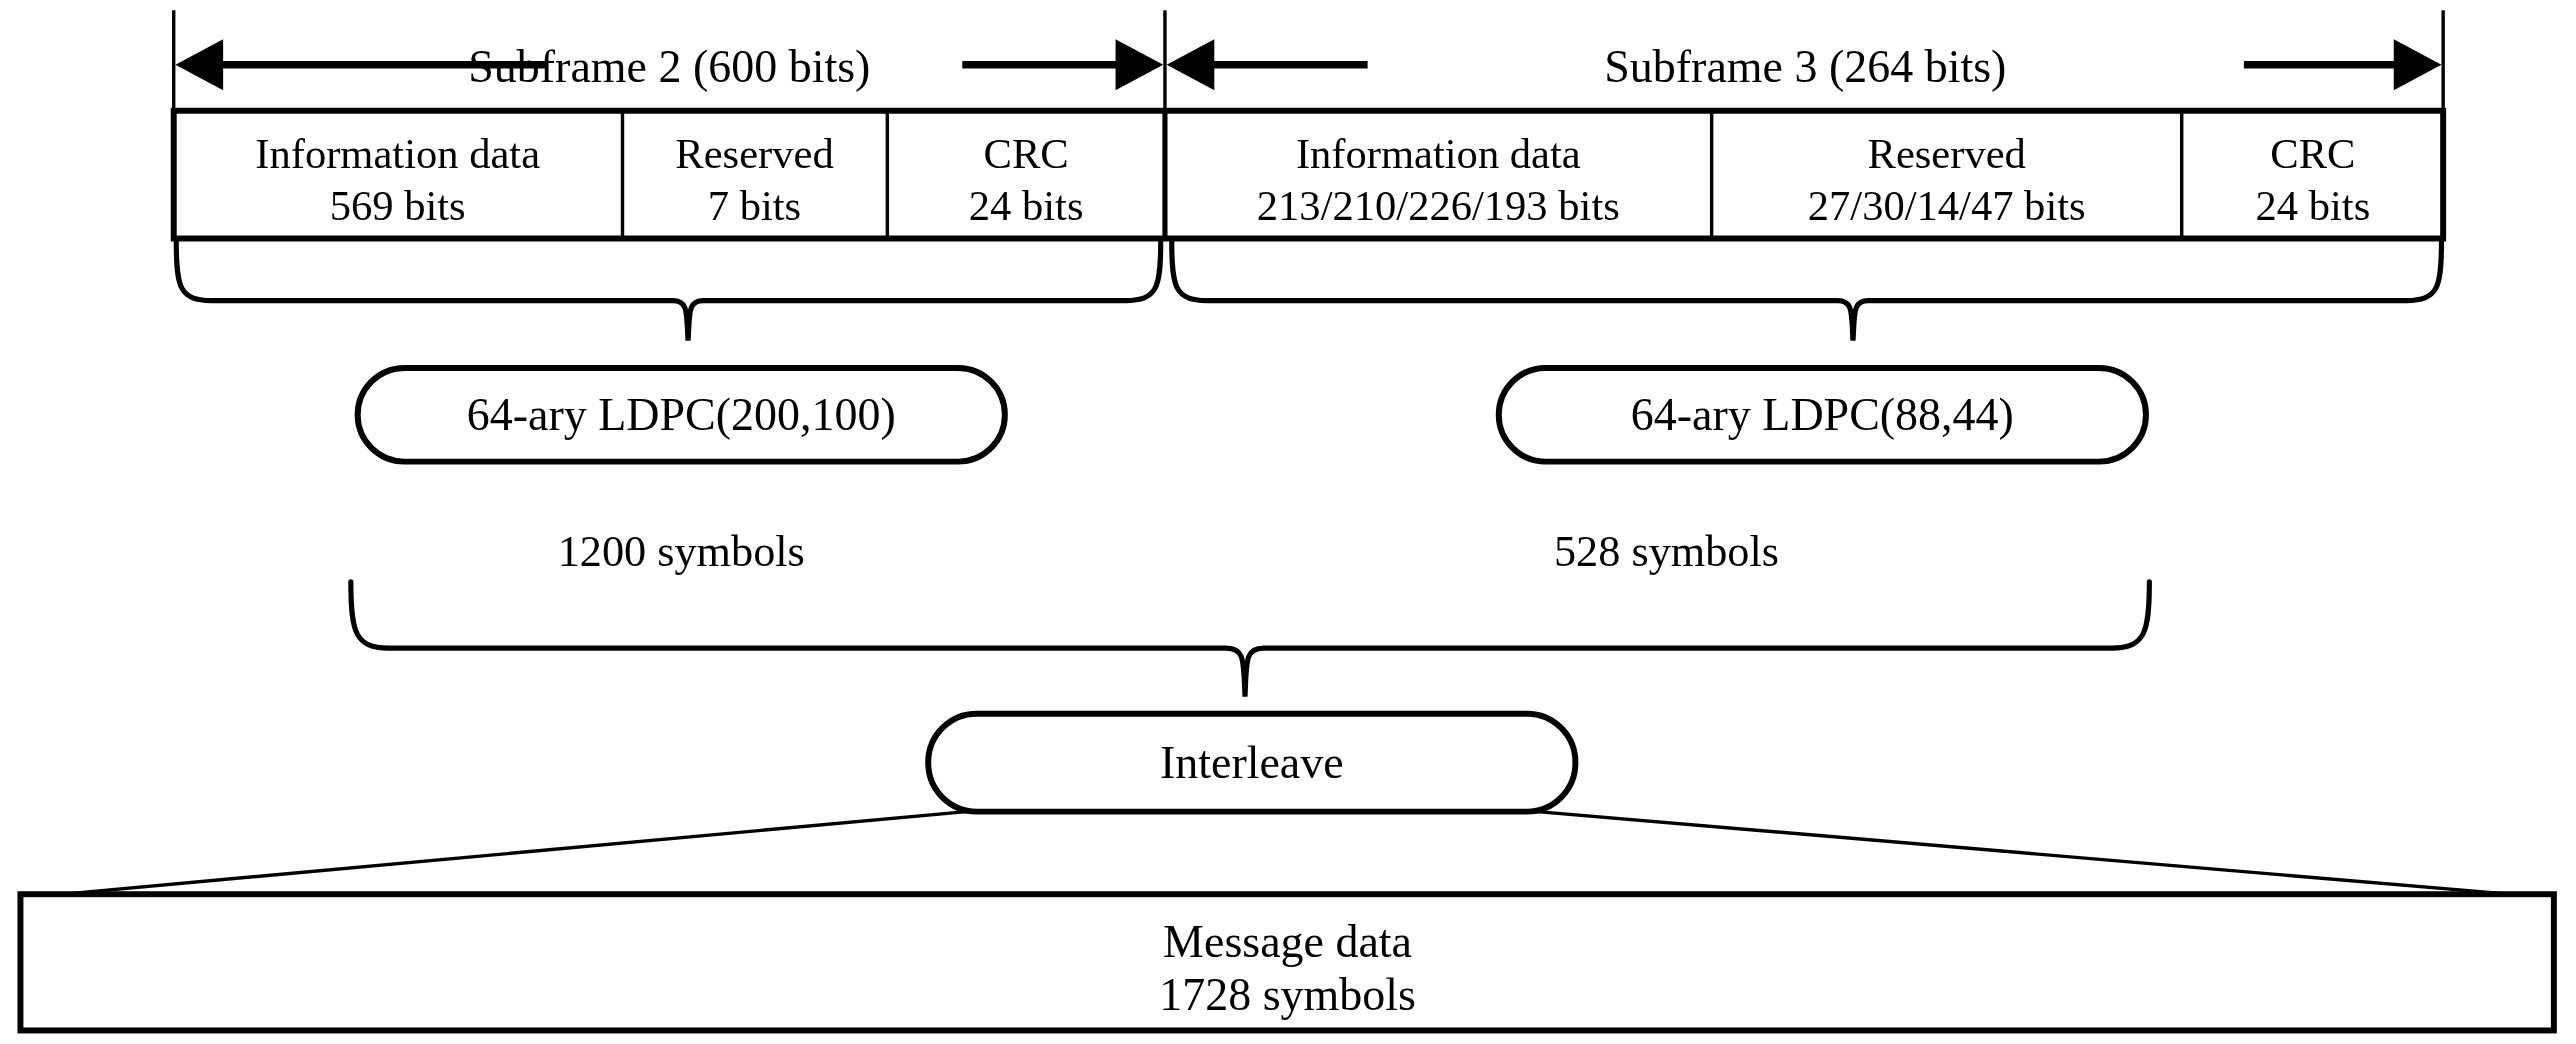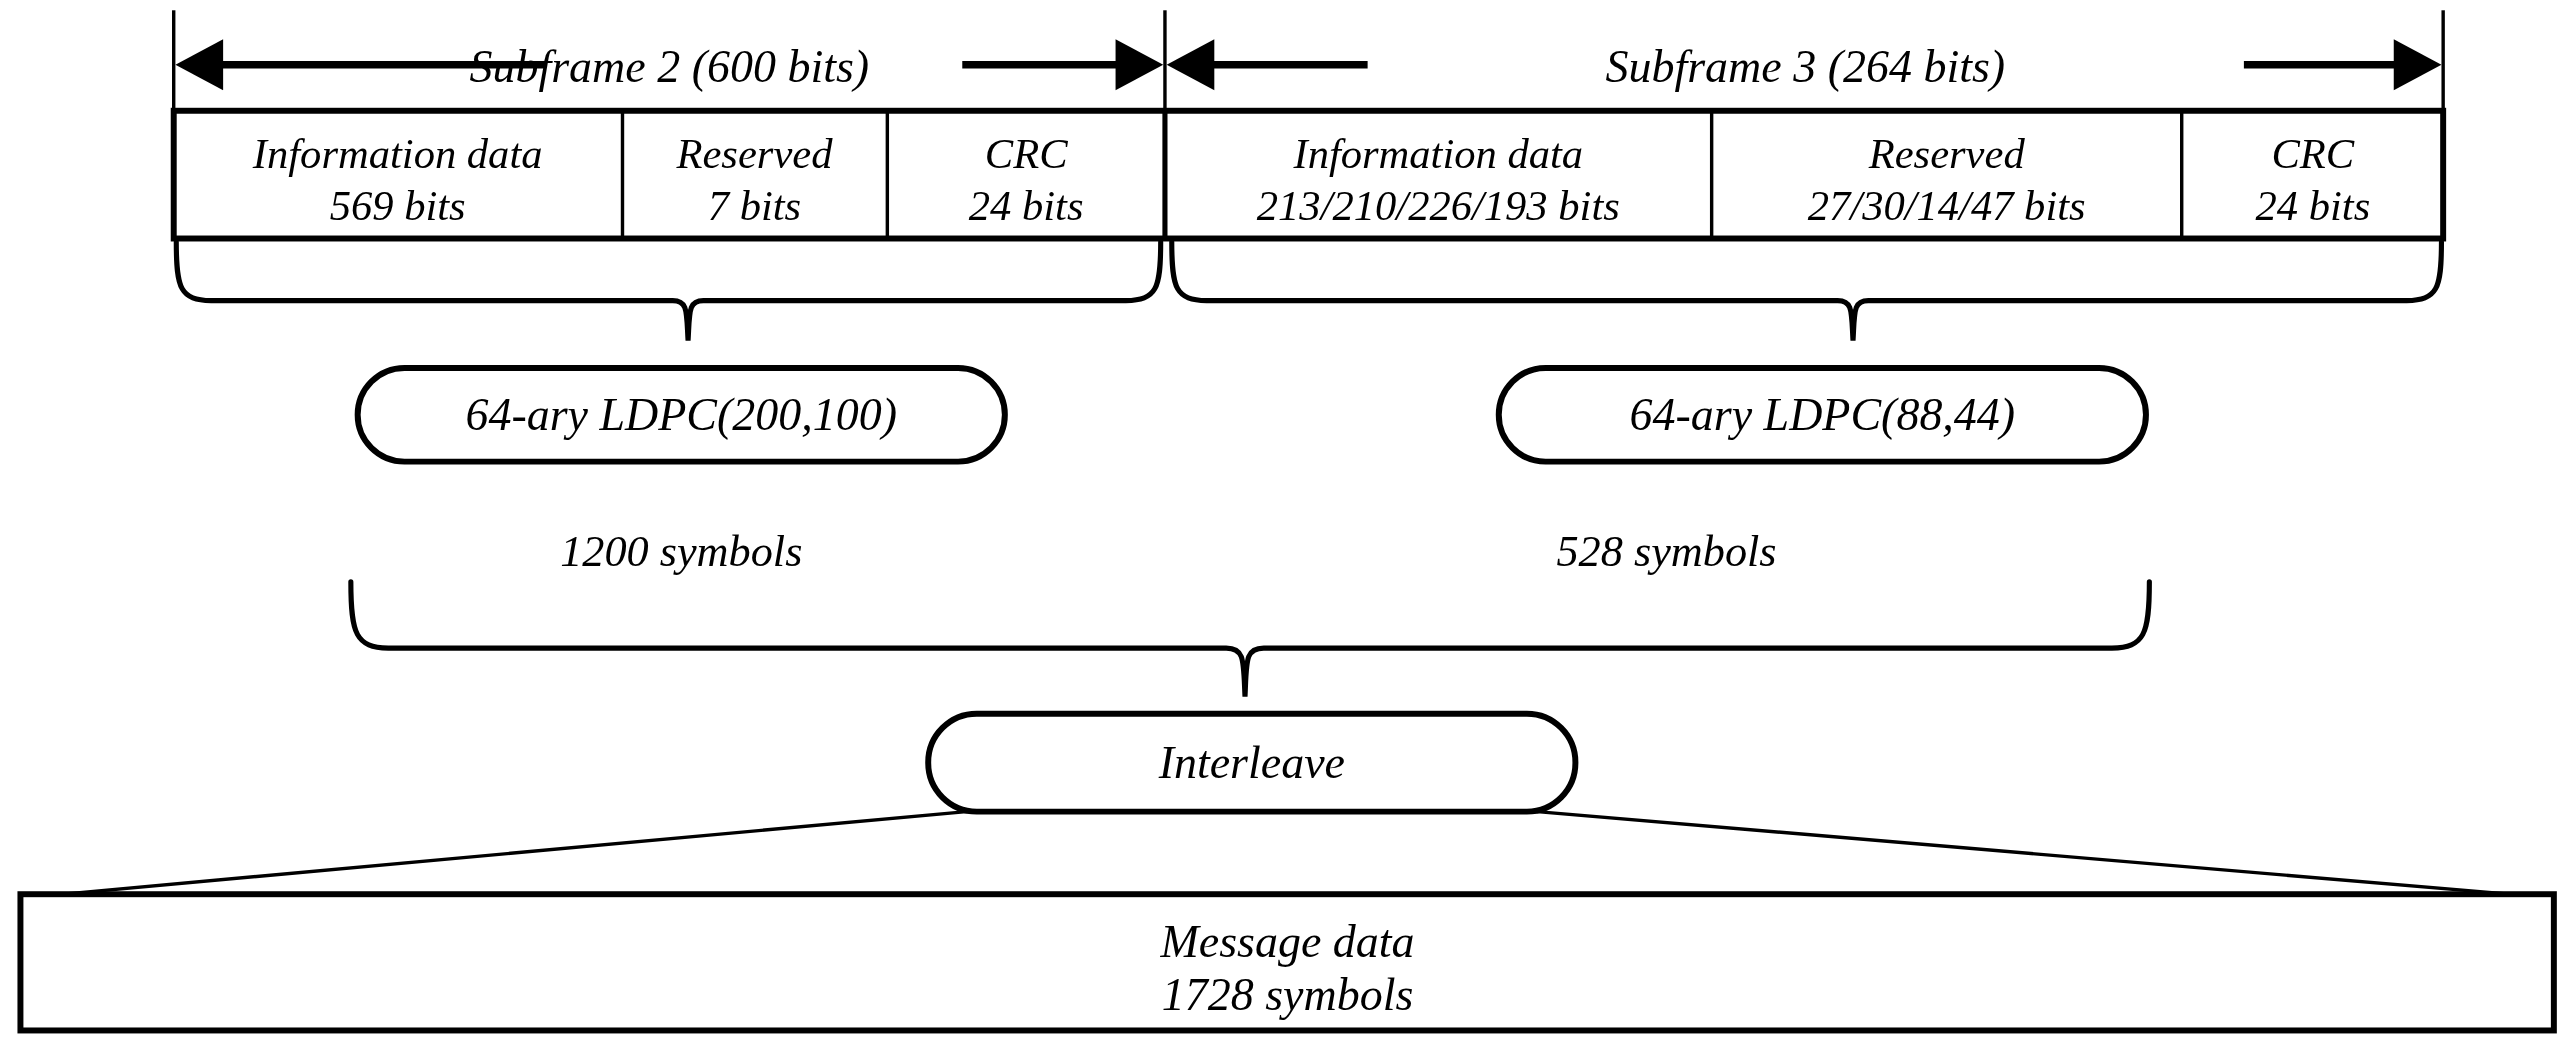--- a/index.html
+++ b/index.html
@@ -7,21 +7,20 @@
     padding: 0;
     background: #ffffff;
   }
   #stage {
     position: relative;
     width: 2576px;
     height: 1045px;
     background: #ffffff;
     font-family: "Liberation Serif", "DejaVu Serif", serif;
     overflow: hidden;
-    font-style: italic;
   }
   #stage svg {
     position: absolute;
     top: 0;
     left: 0;
     width: 2576px;
     height: 1045px;
   }
   .stroke {
     fill: none;

